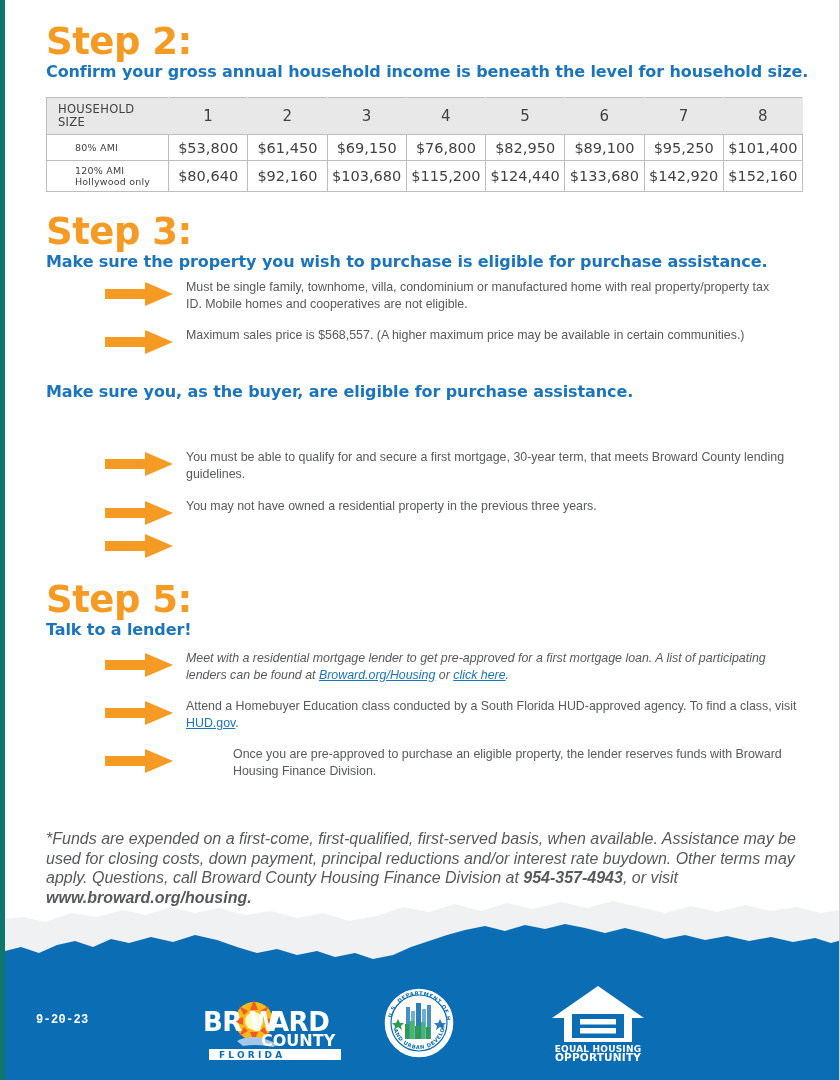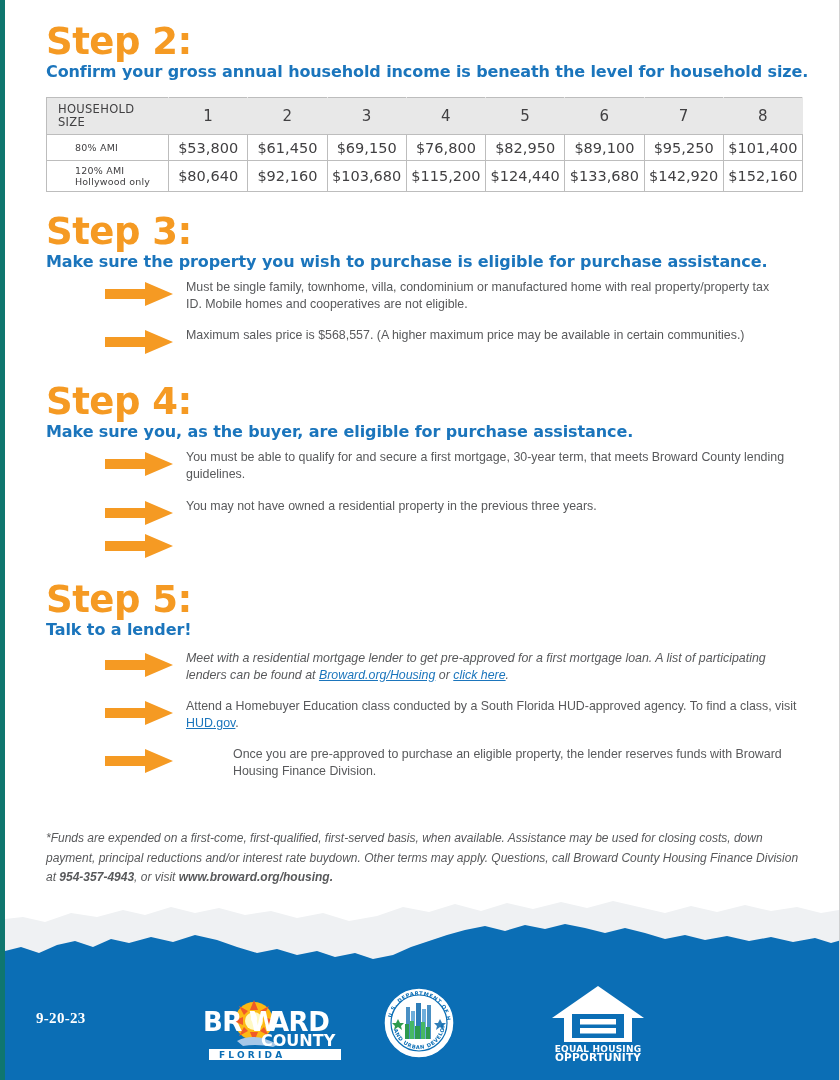--- a/index.html
+++ b/index.html
@@ -116,41 +116,41 @@
   }
 
   
   .footnote {
     position: absolute;
     left: 41px;
     top: 829px;
     width: 762px;
     font-family: "Liberation Sans", sans-serif;
     font-style: italic;
-    font-size: 12px;
+    font-size: 16px;
     line-height: 19.5px;
     color: #58595B;
   }
   .footnote b { font-weight: bold; }
 
   
   .footer-band {
     position: absolute;
     left: 0;
     bottom: 0;
     width: 840px;
     height: 185px;
   }
   .date-stamp {
     position: absolute;
     left: 31px;
     bottom: 53px;
-    font-family: Liberation Serif, serif;
+    font-family: Liberation Mono, monospace;
     font-weight: bold;
-    font-size: 15px;
+    font-size: 12px;
     color: #ffffff;
     letter-spacing: 0.3px;
   }
   .logo-row {
     position: absolute;
     left: 0;
     bottom: 14px;
     width: 840px;
     height: 80px;
   }
@@ -231,21 +231,20 @@
   <div class="bullet" style="left:100px; top:327px; width:690px;">
     <span class="arrow-icon">
       <svg width="70" height="26" viewBox="0 0 70 26" xmlns="http://www.w3.org/2000/svg">
         <path d="M0 8 L40 8 L40 1 L68 13 L40 25 L40 18 L0 18 Z" fill="#F59A23"></path>
       </svg>
     </span>
     <span class="bullet-text" style="width:613px;">Maximum sales price is $568,557. (A higher maximum price may be available in certain communities.)</span>
   </div>
 
   <div class="step-block" style="top:382px;">
-    <div class="step-title">Step 4:</div>
     <div class="step-sub">Make sure you, as the buyer, are eligible for purchase assistance.</div>
   </div>
 
   <div class="bullet" style="left:100px; top:449px; width:680px;">
     <span class="arrow-icon">
       <svg width="70" height="26" viewBox="0 0 70 26" xmlns="http://www.w3.org/2000/svg">
         <path d="M0 8 L40 8 L40 1 L68 13 L40 25 L40 18 L0 18 Z" fill="#F59A23"></path>
       </svg>
     </span>
     <span class="bullet-text" style="width:600px;">You must be able to qualify for and secure a first mortgage, 30-year term, that meets Broward County lending guidelines.</span>

